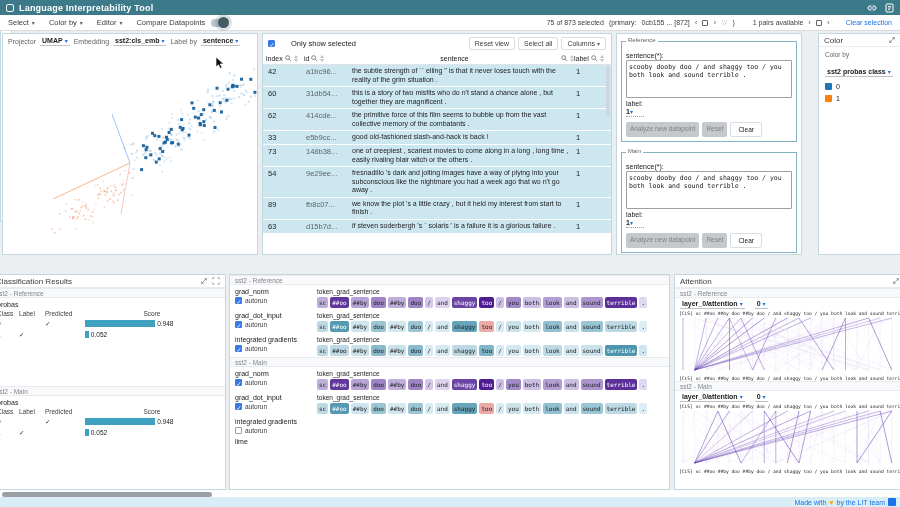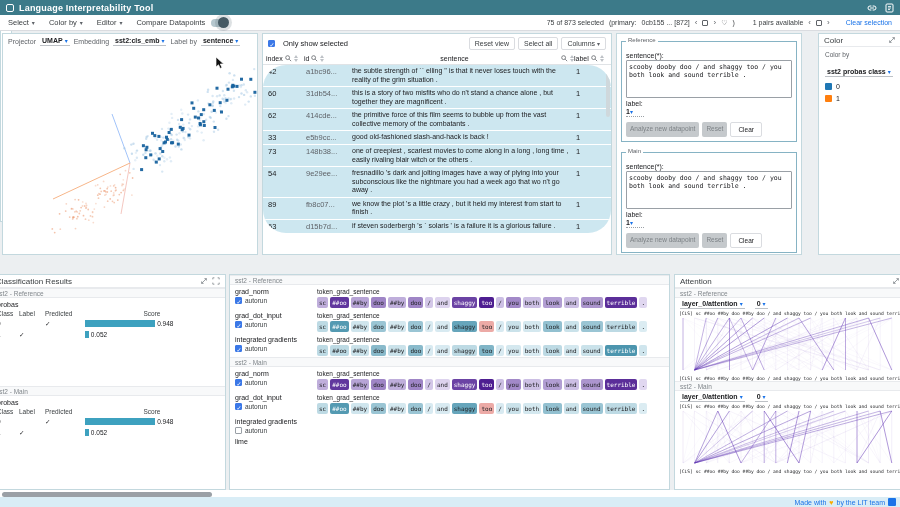--- a/index.html
+++ b/index.html
@@ -57,21 +57,21 @@
   .btn { font-size:7px; color:#3c4043; background:#fff; border:1px solid #dadce0; border-radius:2px;
     padding:2px 5px; cursor:pointer; white-space:nowrap; }
   .dt-grid { font-size:7.5px; }
   .dt-hrow { display:flex; border-bottom:1px solid #e0e3e6; padding:2px 3px; align-items:center; color:#202124; }
   .dt-h { display:flex; align-items:center; gap:2px; font-size:7px; }
   .sorts { display:inline-flex; flex-direction:column; gap:1px; }
   .sorts i { width:0; height:0; border-left:2.5px solid transparent; border-right:2.5px solid transparent; display:block; }
   .sorts .up { border-bottom:3px solid #bdc1c6; }
   .sorts .dn { border-top:3px solid #bdc1c6; }
   .c-index{ width:38px; } .c-id{ width:46px; } .c-sent{ flex:1; } .c-label{ width:34px; }
-  .dt-body { overflow:hidden; height:168px; position:relative;border-radius:23px; }
+  .dt-body { overflow:hidden; height:168px; position:relative; }
   .dt-row { display:flex; background:#cde7f0; border-bottom:1px solid #fff; padding:1px 3px; cursor:pointer; }
   .dt-row .cell { padding:1px 2px; }
   .dt-row .c-sent { font-size:7px; line-height:8.5px; }
   .dt-row .c-id { color:#5f6368; }
   .vscroll { position:absolute; right:1px; top:0; width:4px; height:52px; background:#cfd8dc; border-radius:2px; }
 
   
   #dpeditor { left:616px; top:33px; width:186px; height:222px; }
   .fieldbox { position:relative; border:1px solid #86b3c4; margin:7px 4px 4px 4px; padding:8px 4px 4px 4px; }
   .fieldbox .legend { position:absolute; top:-5px; left:4px; background:#fff; font-size:6px; color:#5f6368; padding:0 2px; }
@@ -514,21 +514,21 @@
         <circle cx="112.6" cy="125.7" r="0.9" fill="#eda07a" opacity="0.70"></circle>
       </svg>
     <svg id="cursor" width="11" height="14" viewBox="0 0 11 14">
       <path d="M1 1 L1 11 L3.5 8.8 L5.2 12.5 L7 11.6 L5.3 8 L8.7 8 Z" fill="#111" stroke="#fff" stroke-width=".7"></path>
     </svg>
   </div>
 
   <div class="mod" id="datatable">
     <div class="dt-ctl">
       <span class="cb on"></span>
-      <span style="margin-left:8px;">Only show selected</span>
+      <span style="margin-left:16px;">Only show selected</span>
       <span class="dt-btns">
         <span class="btn">Reset view</span>
         <span class="btn">Select all</span>
         <span class="btn"><span>Columns</span> <span class="tb-caret">▾</span></span>
       </span>
     </div>
     <div class="dt-grid">
       <div class="dt-hrow">
         <span class="c-index dt-h">
             <span>index</span>

